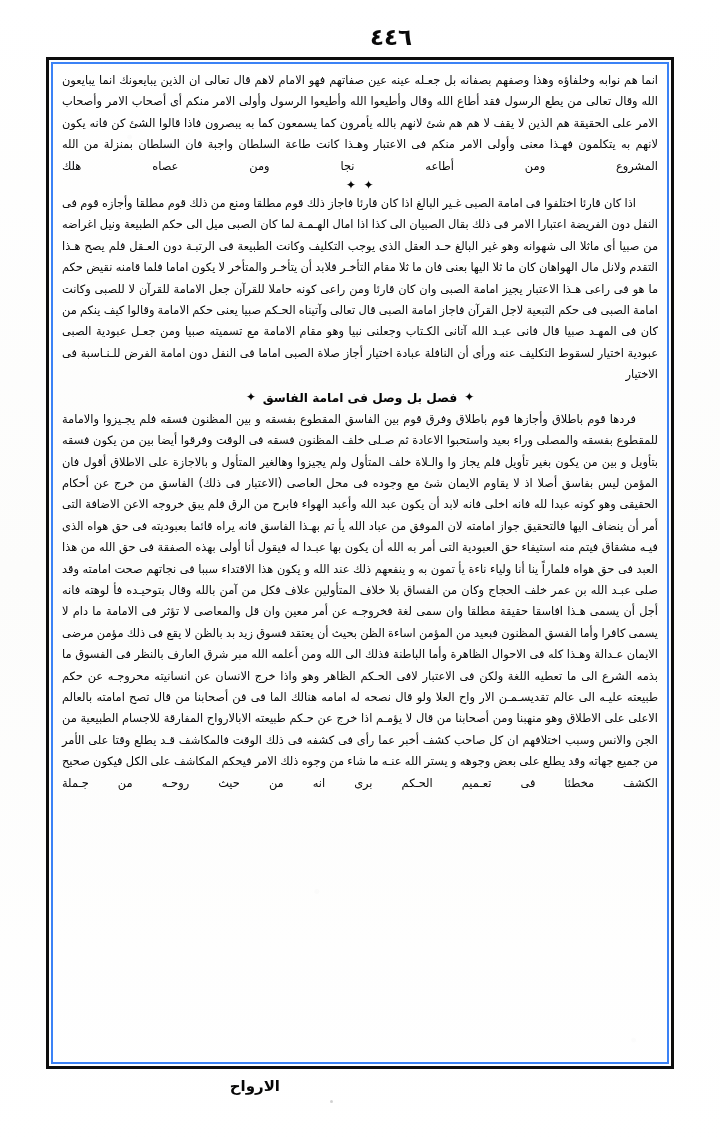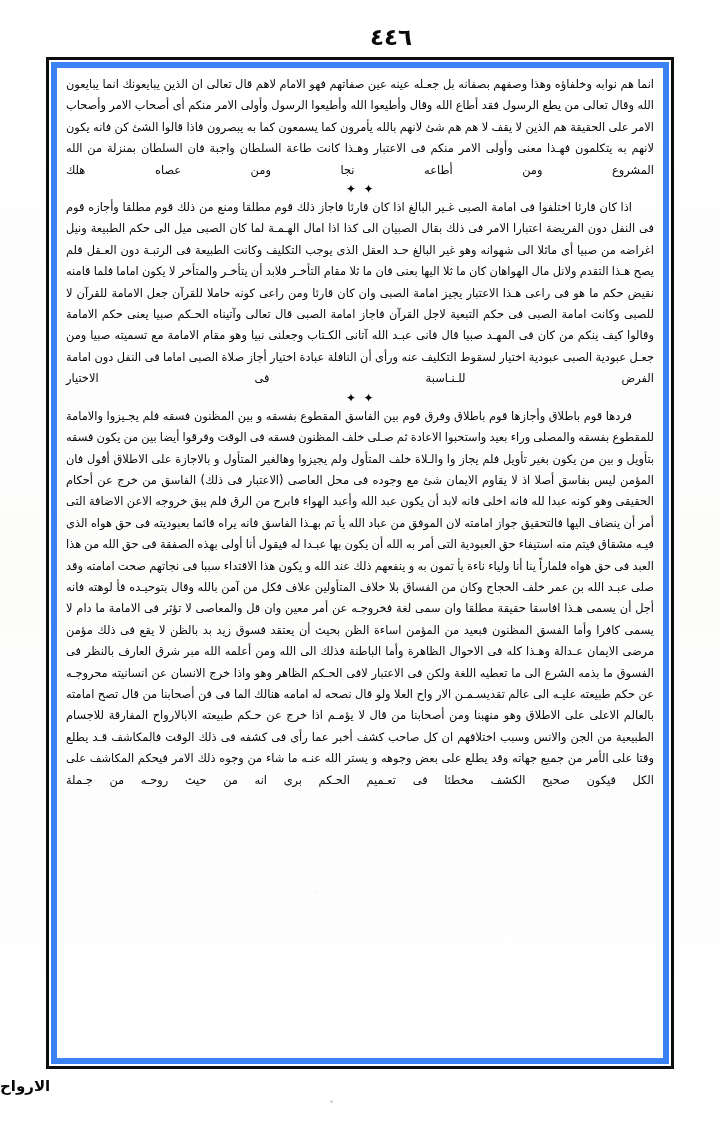--- a/index.html
+++ b/index.html
@@ -53,21 +53,21 @@
     left: 46px;
     width: 628px;
     height: 1012px;
     border: 3px solid #0d0d0d;
     box-sizing: border-box;
     padding: 2px;
   }
   #text-frame-inner {
     width: 100%;
     height: 100%;
-    border: 6px solid #3b82f6;
+    border: 2px solid #3b82f6;
     box-sizing: border-box;
     padding: 6px 9px 20px 9px;
     overflow: hidden;
   }
 
   
   .block {
     font-family: "DejaVu Sans", sans-serif;
     font-size: 11.4px;
     line-height: 21.4px;
@@ -114,21 +114,21 @@
   .heading-text {
     white-space: nowrap;
   }
 
   
   #catchword {
     position: absolute;
     top: 1079px;
     left: 0;
     width: 100%;
-    text-align: left;
+    text-align: right;
     padding-right: 440px;
     box-sizing: border-box;
     font-family: "DejaVu Sans", sans-serif;
     font-size: 15px;
     font-weight: 700;
     color: #070707;
     line-height: 1;
   }
 
   
@@ -162,20 +162,21 @@
         <span class="ornament">✦</span>
         <span class="ornament flip">✦</span>
       </div>
 
       <div class="block">
         <p class="indent-first">اذا كان قارئا اختلفوا فى امامة الصبى غـير البالغ اذا كان قارئا فاجاز ذلك قوم مطلقا ومنع من ذلك قوم مطلقا وأجازه قوم فى النفل دون الفريضة اعتبارا الامر فى ذلك بقال الصبيان الى كذا اذا امال الهـمـة لما كان الصبى ميل الى حكم الطبيعة ونيل اغراضه من صبيا أى ماثلا الى شهوانه وهو غير البالغ حـد العقل الذى يوجب التكليف وكانت الطبيعة فى الرتبـة دون العـقل فلم يصح هـذا التقدم ولانل مال الهواهان كان ما ثلا اليها بعنى فان ما ثلا مقام التأخـر فلابد أن يتأخـر والمتأخر لا يكون اماما فلما قامنه نقيض حكم ما هو فى راعى هـذا الاعتبار يجيز امامة الصبى وان كان قارئا ومن راعى كونه حاملا للقرآن جعل الامامة للقرآن لا للصبى وكانت امامة الصبى فى حكم التبعية لاجل القرآن فاجاز امامة الصبى قال تعالى وآتيناه الحـكم صبيا يعنى حكم الامامة وقالوا كيف ينكم من كان فى المهـد صبيا قال فانى عبـد الله آتانى الكـتاب وجعلنى نبيا وهو مقام الامامة مع تسميته صبيا ومن جعـل عبودية الصبى عبودية اختيار لسقوط التكليف عنه ورأى أن النافلة عبادة اختيار أجاز صلاة الصبى اماما فى النفل دون امامة الفرض للـنـاسبة فى الاختيار</p>
       </div>
 
       <div class="section-heading">
         <span class="ornament">✦</span>
+        <span class="heading-text">فصل بل وصل فى امامة الفاسق</span>
         <span class="ornament flip">✦</span>
       </div>
 
       <div class="block">
         <p class="indent-first last-ragged">فردها قوم باطلاق وأجازها قوم باطلاق وفرق قوم بين الفاسق المقطوع بفسقه و بين المظنون فسقه فلم يجـيزوا والامامة للمقطوع بفسقه والمصلى وراء بعيد واستحبوا الاعادة ثم صـلى خلف المظنون فسقه فى الوقت وفرقوا أيضا بين من يكون فسقه بتأويل و بين من يكون بغير تأويل فلم يجاز وا والـلاة خلف المتأول ولم يجيزوا وهالغير المتأول و بالاجازة على الاطلاق أقول فان المؤمن ليس بفاسق أصلا اذ لا يقاوم الايمان شئ مع وجوده فى محل العاصى (الاعتبار فى ذلك) الفاسق من خرج عن أحكام الحقيقى وهو كونه عبدا لله فانه اخلى فانه لابد أن يكون عبد الله وأعبد الهواء فابرح من الرق فلم يبق خروجه الاعن الاضافة التى أمر أن ينضاف اليها فالتحقيق جواز امامته لان الموفق من عباد الله يأ تم بهـذا الفاسق فانه يراه قائما بعبوديته فى حق هواه الذى فيـه مشقاق فيتم منه استيفاء حق العبودية التى أمر به الله أن يكون بها عبـدا له فيقول أنا أولى بهذه الصفقة فى حق الله من هذا العبد فى حق هواه فلماراً ينا أنا ولياء ناءة يأ تمون به و ينفعهم ذلك عند الله و يكون هذا الاقتداء سببا فى نجاتهم صحت امامته وقد صلى عبـد الله بن عمر خلف الحجاج وكان من الفساق بلا خلاف المتأولين علاف فكل من آمن بالله وقال بتوحيـده فأ لوهته فانه أجل أن يسمى هـذا افاسقا حقيقة مطلقا وان سمى لغة فخروجـه عن أمر معين وان قل والمعاصى لا تؤثر فى الامامة ما دام لا يسمى كافرا وأما الفسق المظنون فبعيد من المؤمن اساءة الظن بحيث أن يعتقد فسوق زيد بد بالظن لا يقع فى ذلك مؤمن مرضى الايمان عـدالة وهـذا كله فى الاحوال الظاهرة وأما الباطنة فذلك الى الله ومن أعلمه الله مبر شرق العارف بالنظر فى الفسوق ما بذمه الشرع الى ما تعطيه اللغة ولكن فى الاعتبار لافى الحـكم الظاهر وهو واذا خرج الانسان عن انسانيته محروجـه عن حكم طبيعته عليـه الى عالم تقديسـمـن الار واح العلا ولو قال نصحه له امامه هنالك الما فى فن أصحابنا من قال تصح امامته بالعالم الاعلى على الاطلاق وهو منهبنا ومن أصحابنا من قال لا يؤمـم اذا خرج عن حـكم طبيعته الابالارواح المفارقة للاجسام الطبيعية من الجن والانس وسبب اختلافهم ان كل صاحب كشف أخبر عما رأى فى كشفه فى ذلك الوقت فالمكاشف قـد يطلع وقتا على الأمر من جميع جهاته وقد يطلع على بعض وجوهه و يستر الله عنـه ما شاء من وجوه ذلك الامر فيحكم المكاشف على الكل فيكون صحيح الكشف مخطئا فى تعـميم الحـكم برى انه من حيث روحـه من جـملة</p>
       </div>
 
     </div>
   </div>
 

